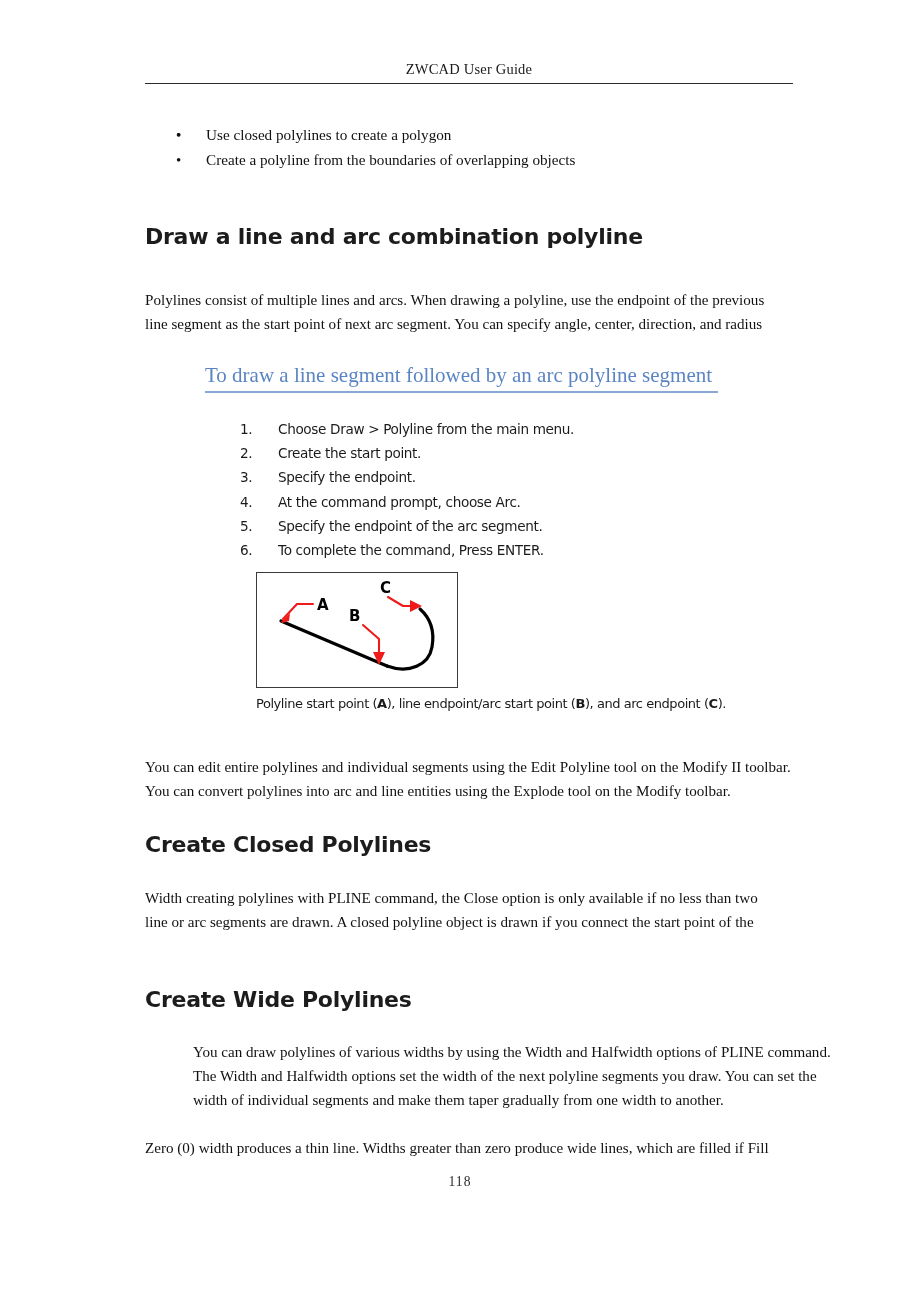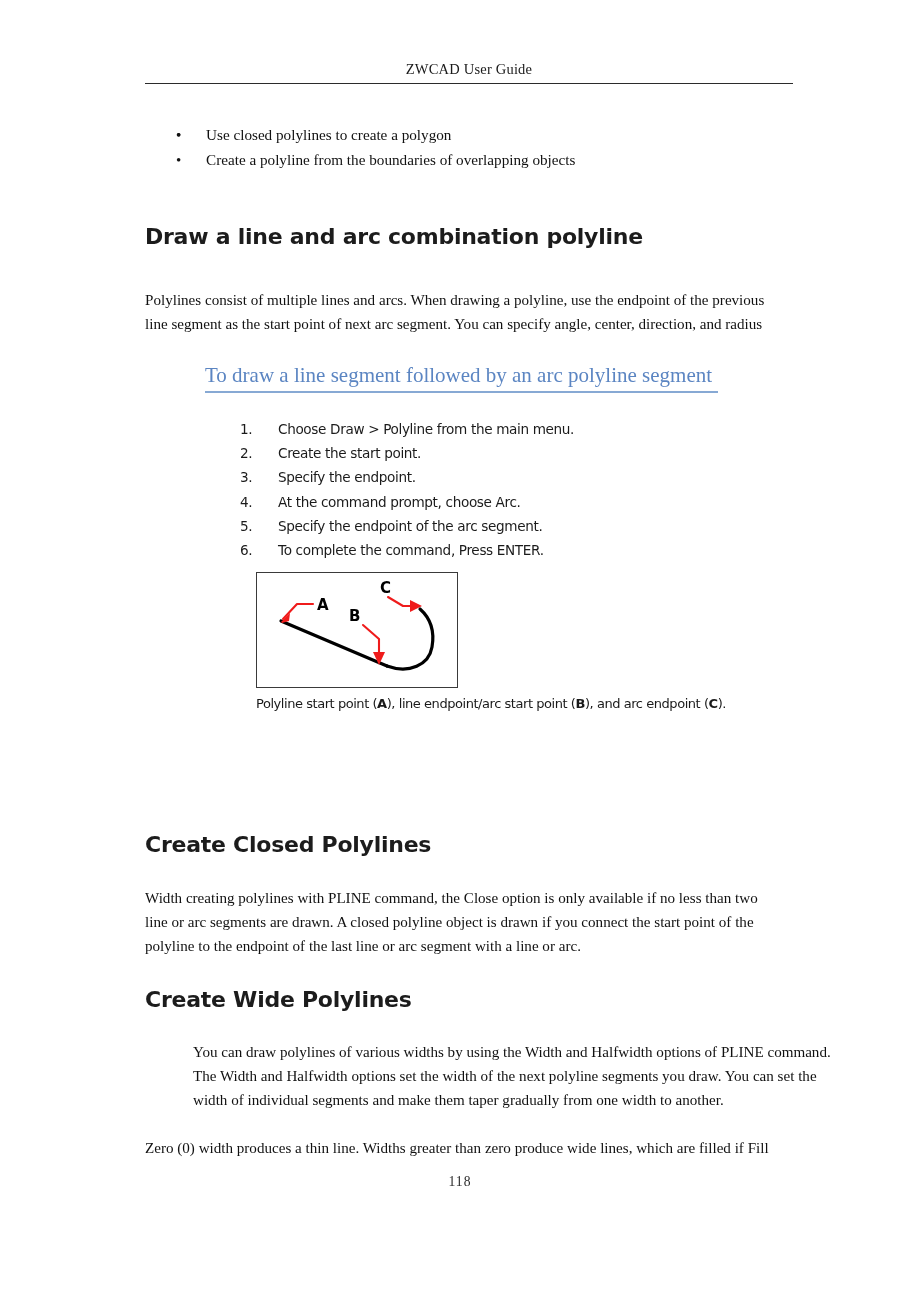--- a/index.html
+++ b/index.html
@@ -254,27 +254,30 @@
       <path d="M 131 24 L 146 33 L 156 33" fill="none" stroke="#ef1b1b" stroke-width="2.1" stroke-linecap="round" stroke-linejoin="round"></path>
       <polygon points="165,33 153,27 153,39" fill="#ef1b1b"></polygon>
       <text x="123" y="20" font-family="DejaVu Sans, Liberation Sans, sans-serif" font-size="15" font-weight="700" fill="#000000">C</text>
     </svg>
   </div>
 
   <div class="figure-caption">
     <span>Polyline start point (</span><b>A</b><span>), line endpoint/arc start point (</span><b>B</b><span>), and arc endpoint (</span><b>C</b><span>).</span>
   </div>
 
+  <div class="para" style="top:755px;">
+    <span class="ln">You can edit entire polylines and individual segments using the Edit Polyline tool on the Modify II toolbar.</span>
+    <span class="ln">You can convert polylines into arc and line entities using the Explode tool on the Modify toolbar.</span>
+  </div>
 
   <div class="h2" style="top:832px;">Create Closed Polylines</div>
 
   <div class="para" style="top:886px;">
     <span class="ln">Width creating polylines with PLINE command, the Close option is only available if no less than two</span>
     <span class="ln">line or arc segments are drawn. A closed polyline object is drawn if you connect the start point of the</span>
-    <span class="ln">polyline to the endpoint of the last line or arc segment with a line or arc.</span>
   </div>
 
   <div class="h2" style="top:987px;text-align:right;">Create Wide Polylines</div>
 
   <div class="para" style="top:1040px;margin-left:48px;">
     <span class="ln">You can draw polylines of various widths by using the Width and Halfwidth options of PLINE command.</span>
     <span class="ln">The Width and Halfwidth options set the width of the next polyline segments you draw. You can set the</span>
     <span class="ln">width of individual segments and make them taper gradually from one width to another.</span>
   </div>
 

